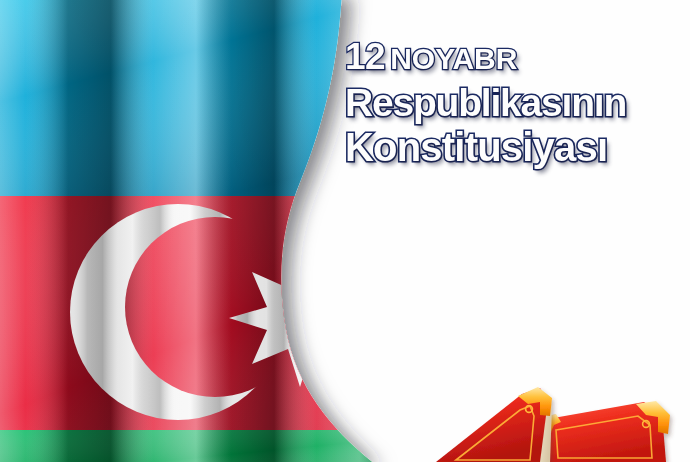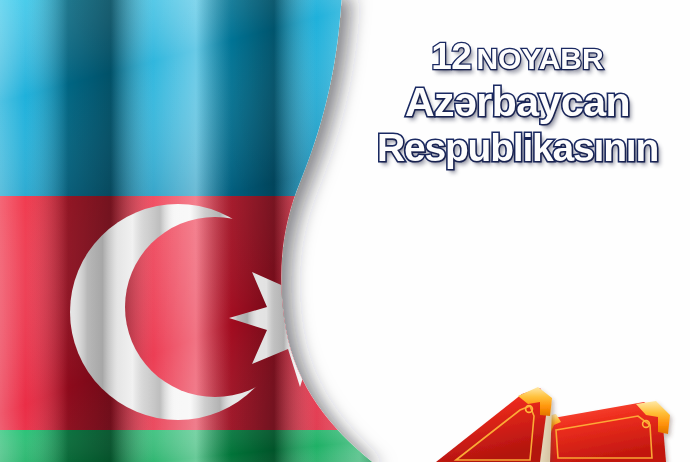--- a/index.html
+++ b/index.html
@@ -36,21 +36,21 @@
     height: 462px;
   }
 
   
   .text-block {
     position: absolute;
     left: 345px;
     top: 34px;
     width: 345px;
     height: 290px;
-    text-align: center;
+    text-align: left;
     pointer-events: none;
   }
 
   .kicker {
     margin: 0;
     padding: 0;
     height: 46px;
     line-height: 46px;
     white-space: nowrap;
   }
@@ -258,24 +258,24 @@
       <rect x="-10" y="-10" width="710" height="482" fill="url(#folds)" opacity="0.22"></rect>
     </g>
   </svg>
 
   <div class="text-block">
 
     <p class="kicker">
       <span class="outlined gloss thin kick-num">12</span><span class="outlined gloss thin kick-word">NOYABR</span>
     </p>
 
-    <p class="headline outlined gloss hl-1">Azərbaycan</p>
 
     <p class="headline outlined gloss hl-2">Respublikasının</p>
 
+    <p class="headline outlined gloss hl-3">Konstitusiyası</p>
 
   </div>
 
   <svg class="books-layer" viewBox="0 0 260 78">
     <defs>
       <linearGradient id="coverGrad" x1="0" y1="0" x2="0.35" y2="1">
         <stop offset="0" stop-color="#ff4433"></stop>
         <stop offset="0.35" stop-color="#ed2a1c"></stop>
         <stop offset="1" stop-color="#b3140f"></stop>
       </linearGradient>

